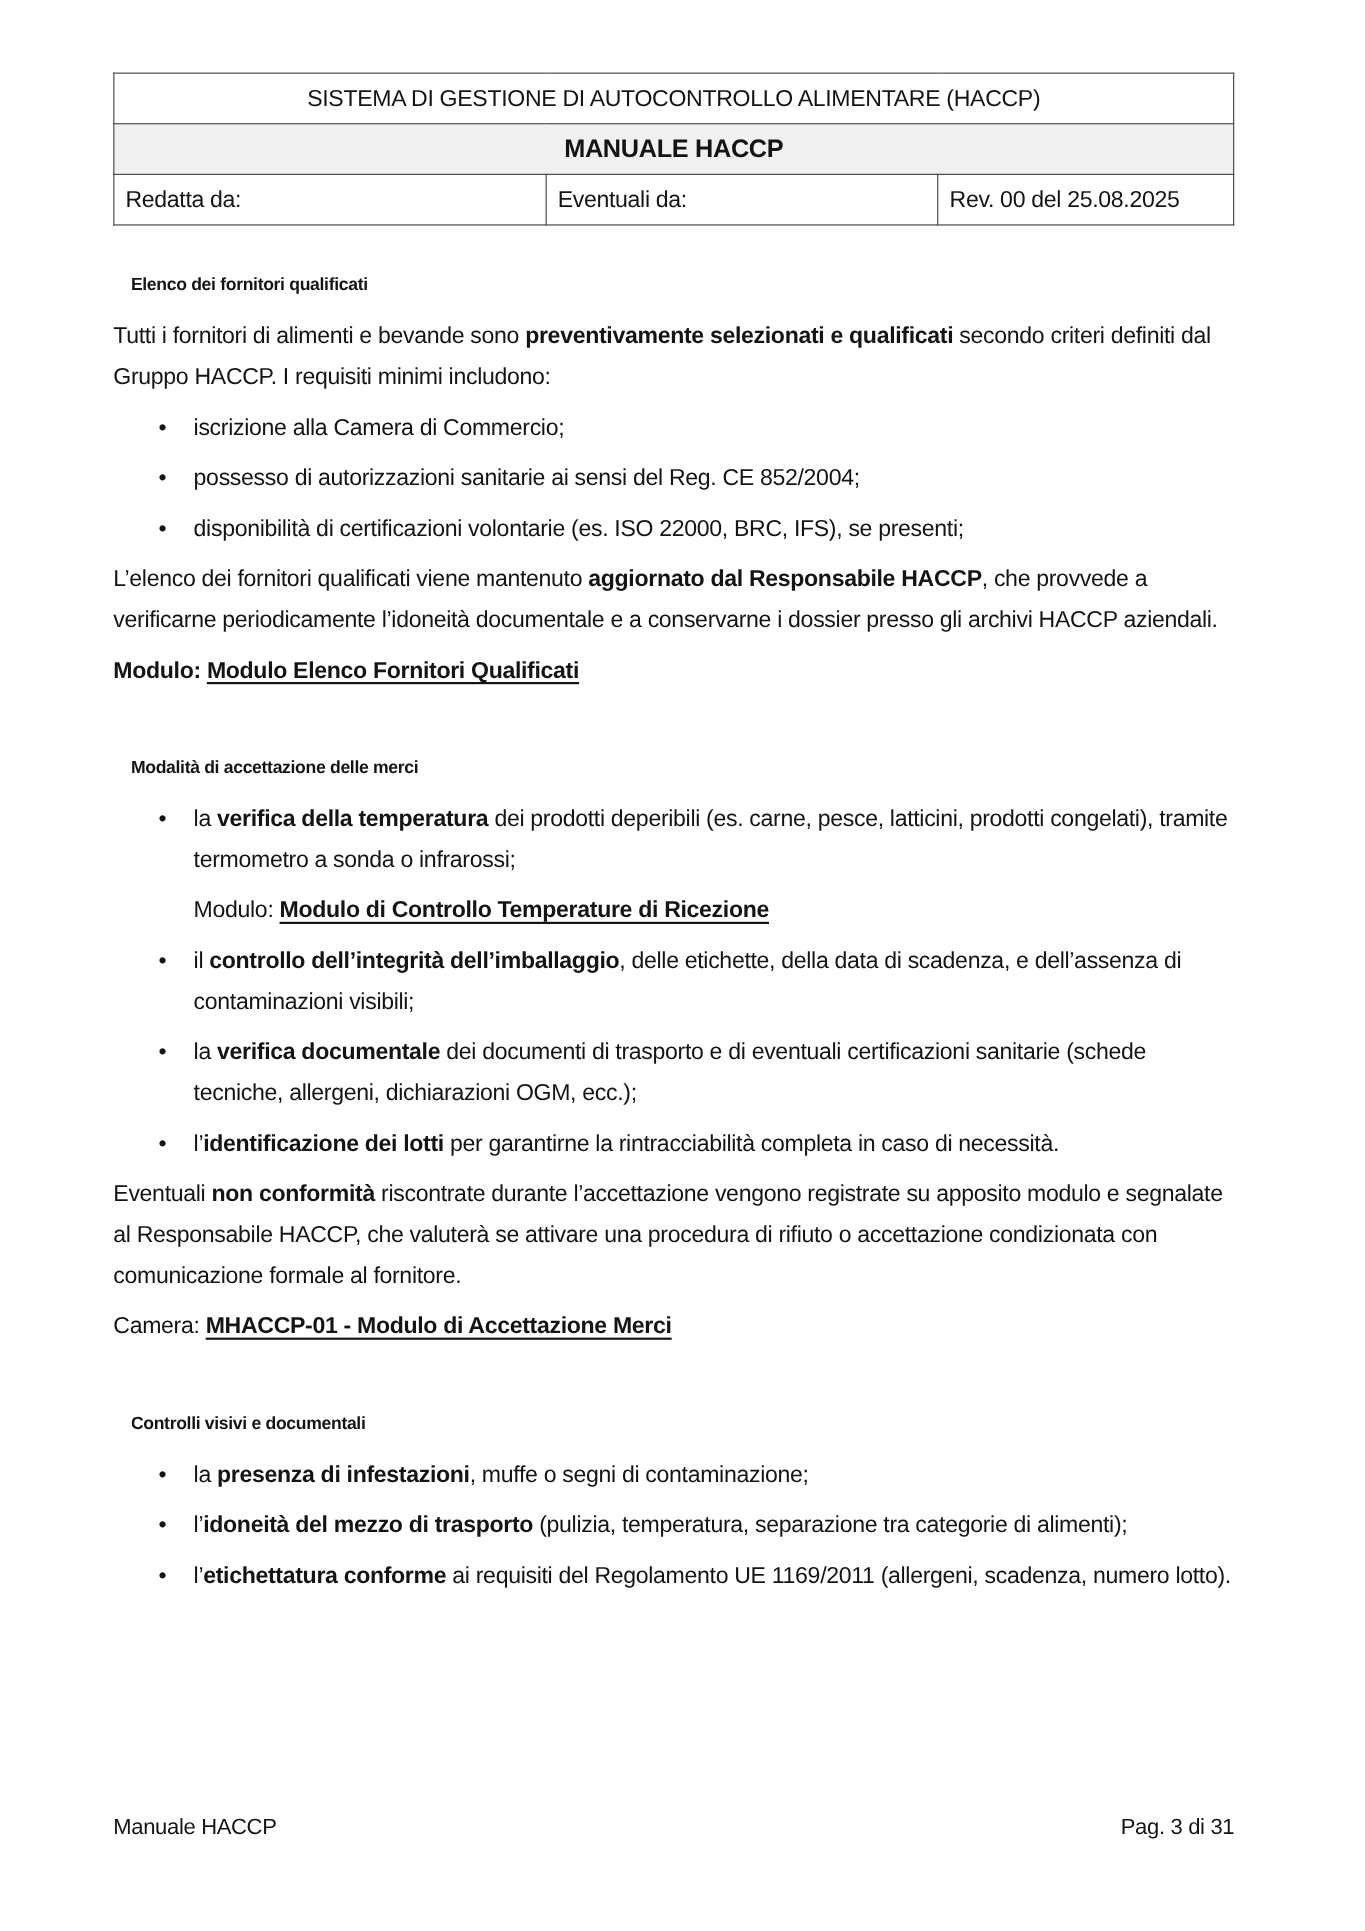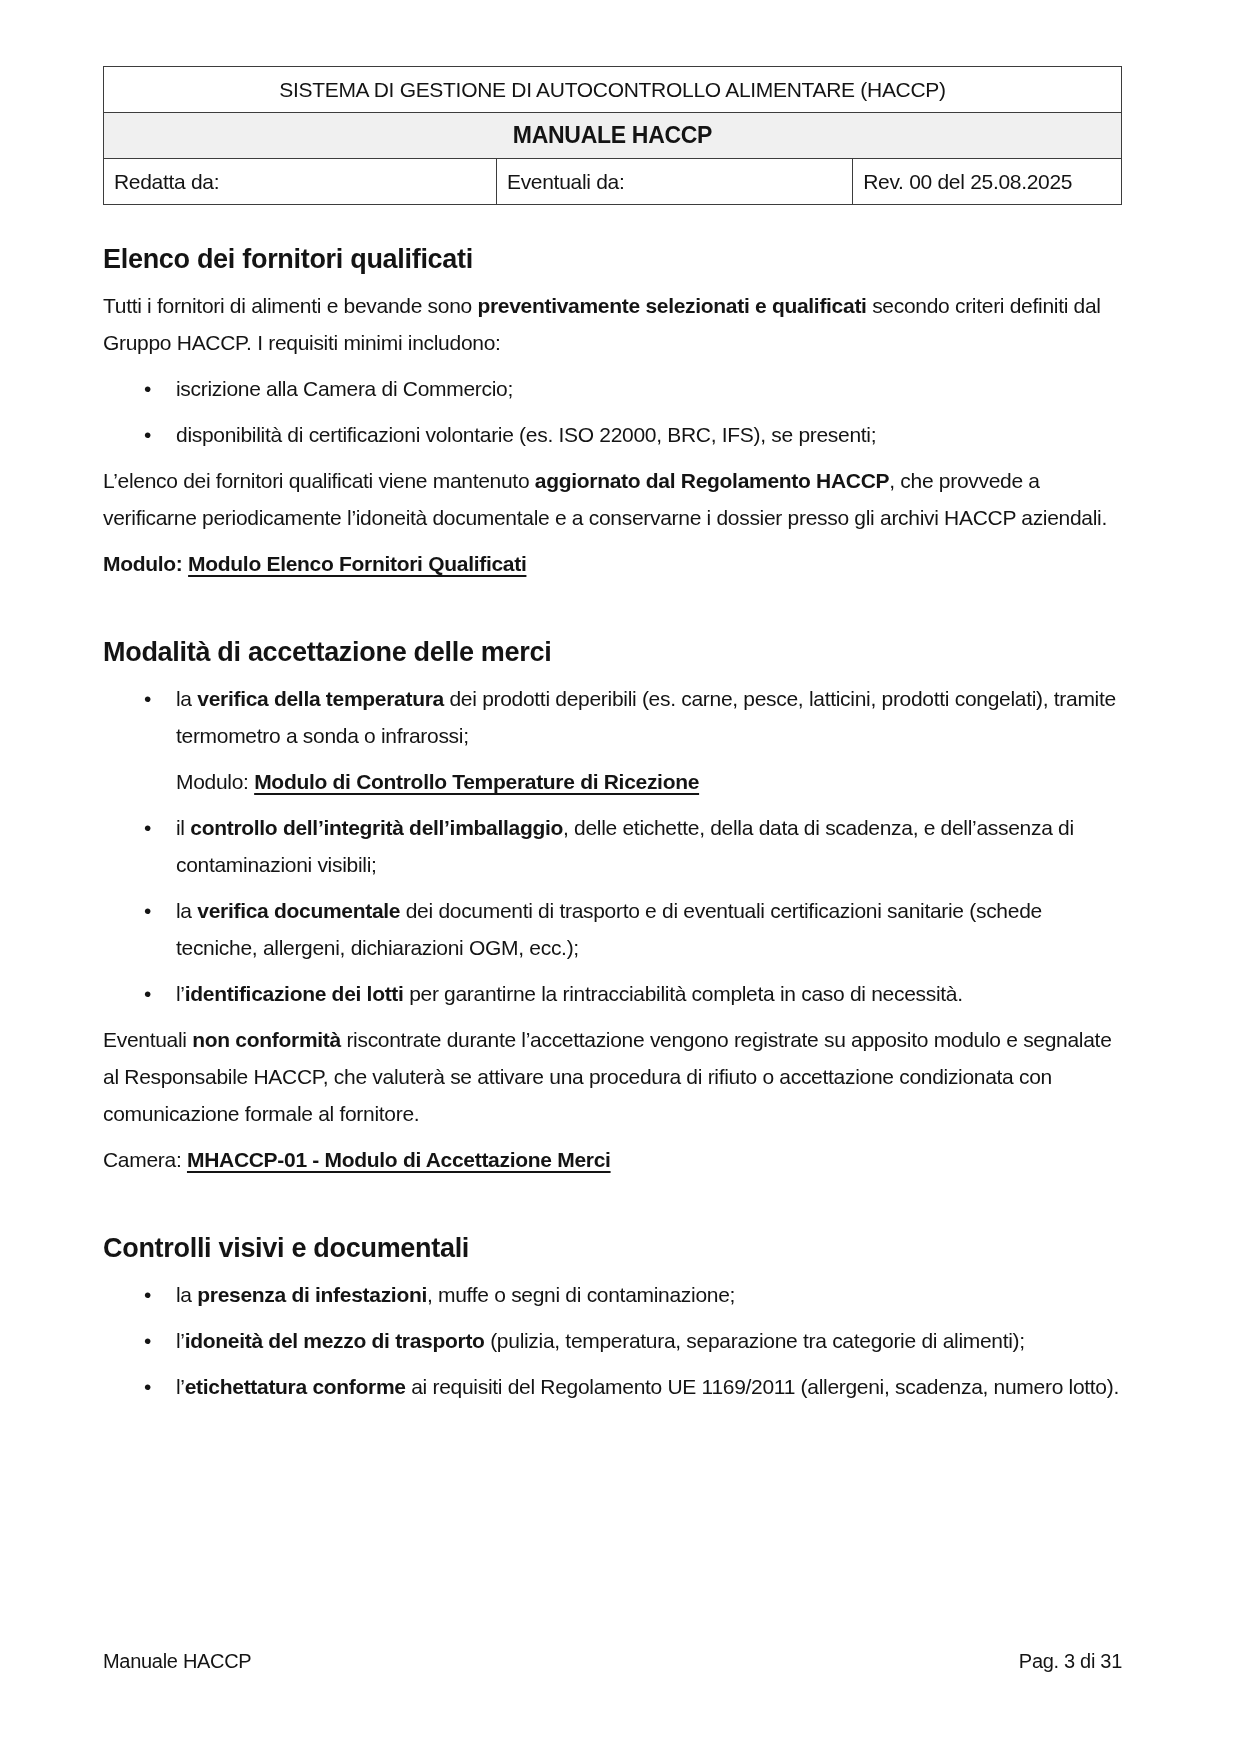--- a/index.html
+++ b/index.html
@@ -31,22 +31,22 @@
     white-space: nowrap;
     overflow: hidden;
   }
   td.t-center { text-align: center; }
   td.t-subtitle { background: #f0f0f0; font-weight: 700; font-size: 23px; }
   col.c1 { width: 38.6%; } col.c2 { width: 35%; } col.c3 { width: 26.4%; }
   
   .content { margin-top: 36px; font-size: 21px; line-height: 37px; letter-spacing: -0.3px; }
   .para { margin-bottom: 9px; }
   h2.sec-heading {
-    font-size: 27px; font-weight: 700; line-height: 37px;
-    margin: 0 0 9px 0;
+    font-size: 16px; font-weight: 700; line-height: 37px;
+    margin: 0 0 9px 16px;
   }
   h2.spaced { margin-top: 52px; }
   ul.doc-list { list-style: none; }
   ul.doc-list li {
     position: relative;
     padding-left: 73px;
     margin-bottom: 9px;
     line-height: 37px;
   }
   ul.doc-list li::before {
@@ -96,24 +96,25 @@
     </table>
 
   <div class="content">
 
     <h2 class="sec-heading">Elenco dei fornitori qualificati</h2>
 
     <p class="para"><span>Tutti i fornitori di alimenti e bevande sono </span><b>preventivamente selezionati e qualificati</b><span> secondo criteri definiti dal Gruppo HACCP. I requisiti minimi includono:</span></p>
 
     <ul class="doc-list">
       <li>iscrizione alla Camera di Commercio;</li>
+      <li>possesso di autorizzazioni sanitarie ai sensi del Reg. CE 852/2004;</li>
       <li>disponibilità di certificazioni volontarie (es. ISO 22000, BRC, IFS), se presenti;</li>
     </ul>
 
-    <p class="para"><span>L’elenco dei fornitori qualificati viene mantenuto </span><b>aggiornato dal Regolamento HACCP</b><span>, che provvede a verificarne periodicamente l’idoneità documentale e a conservarne i dossier presso gli archivi HACCP aziendali.</span></p>
+    <p class="para"><span>L’elenco dei fornitori qualificati viene mantenuto </span><b>aggiornato dal Responsabile HACCP</b><span>, che provvede a verificarne periodicamente l’idoneità documentale e a conservarne i dossier presso gli archivi HACCP aziendali.</span></p>
 
     <p class="para"><b>Modulo: </b><b class="u">Modulo Elenco Fornitori Qualificati</b></p>
 
     <h2 class="sec-heading spaced">Modalità di accettazione delle merci</h2>
 
 
     <ul class="doc-list">
       <li><span>la </span><b>verifica della temperatura</b><span> dei prodotti deperibili (es. carne, pesce, latticini, prodotti congelati), tramite termometro a sonda o infrarossi;</span></li>
     </ul>
 

